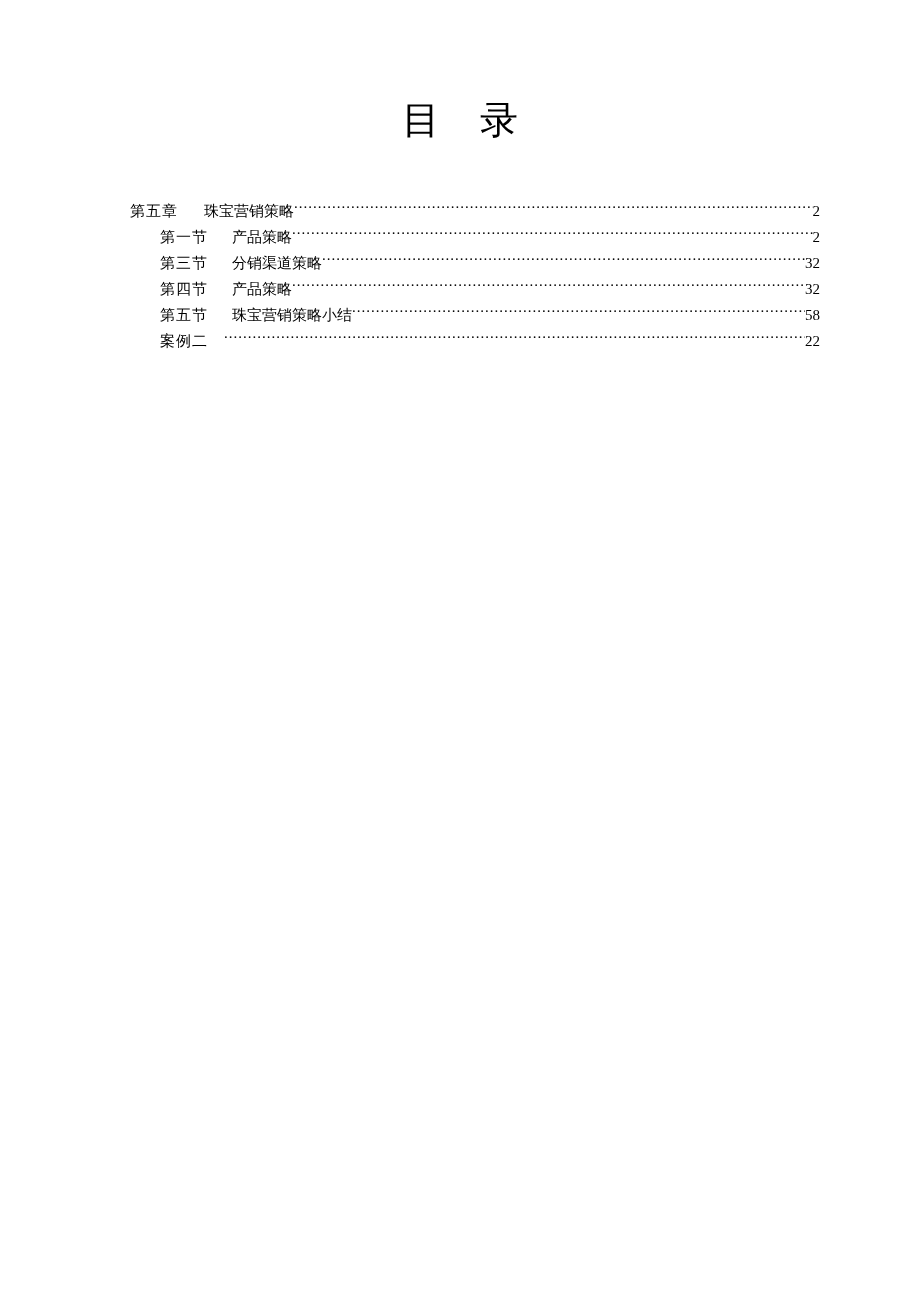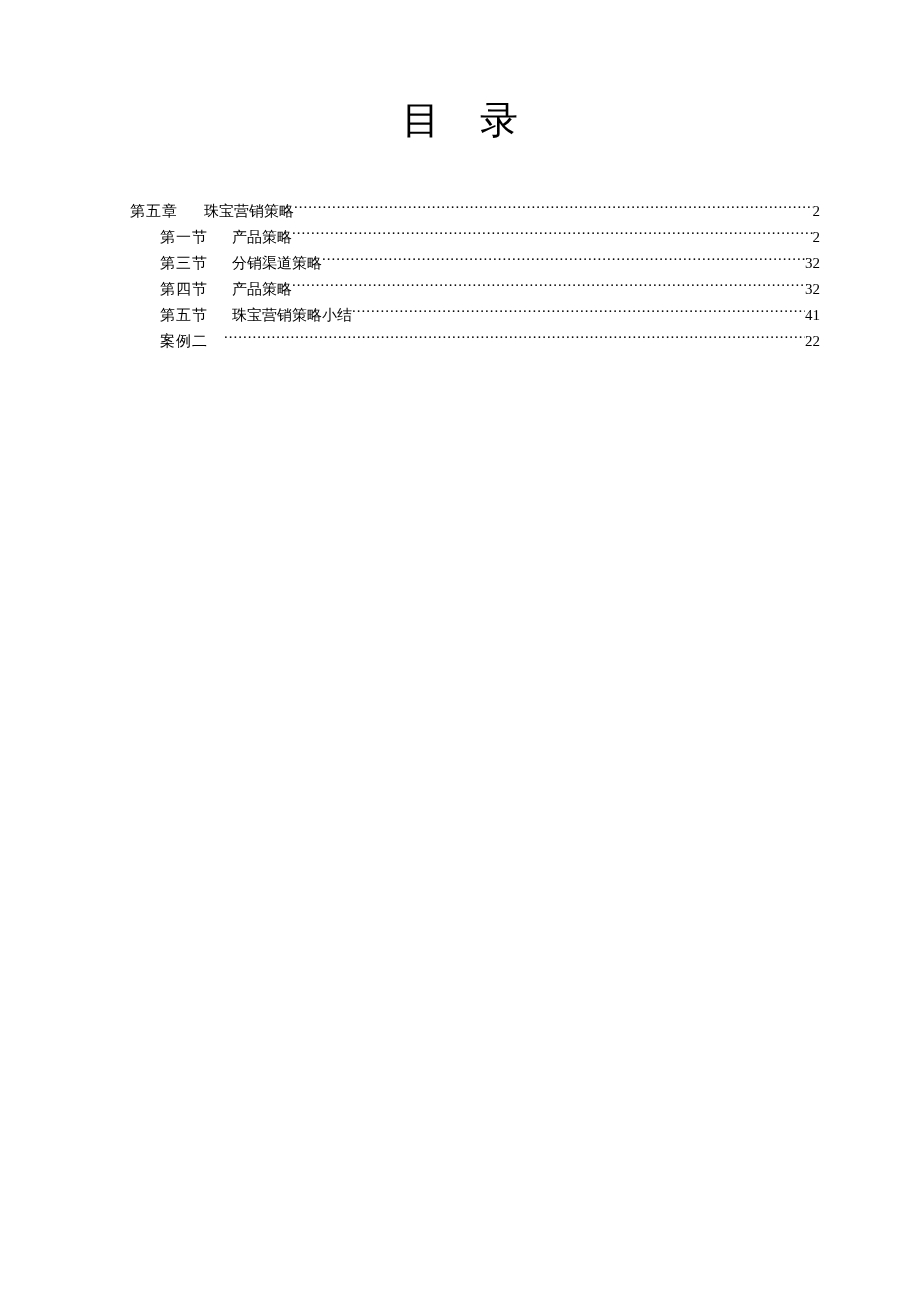--- a/index.html
+++ b/index.html
@@ -103,21 +103,21 @@
     <span class="toc-gap" style="width:16px"></span>
     <span class="toc-text">产品策略</span>
     <span class="toc-dots"></span>
     <span class="toc-page">32</span>
   </div>
   <div class="toc-row level-2">
     <span class="toc-prefix">第五节</span>
     <span class="toc-gap" style="width:16px"></span>
     <span class="toc-text">珠宝营销策略小结</span>
     <span class="toc-dots"></span>
-    <span class="toc-page">41</span>
+    <span class="toc-page">58</span>
   </div>
   <div class="toc-row level-2">
     <span class="toc-prefix">案例二</span>
     <span class="toc-gap" style="width:16px"></span>
     <span class="toc-dots"></span>
     <span class="toc-page">22</span>
   </div>
 </div>
 
 </body></html>

